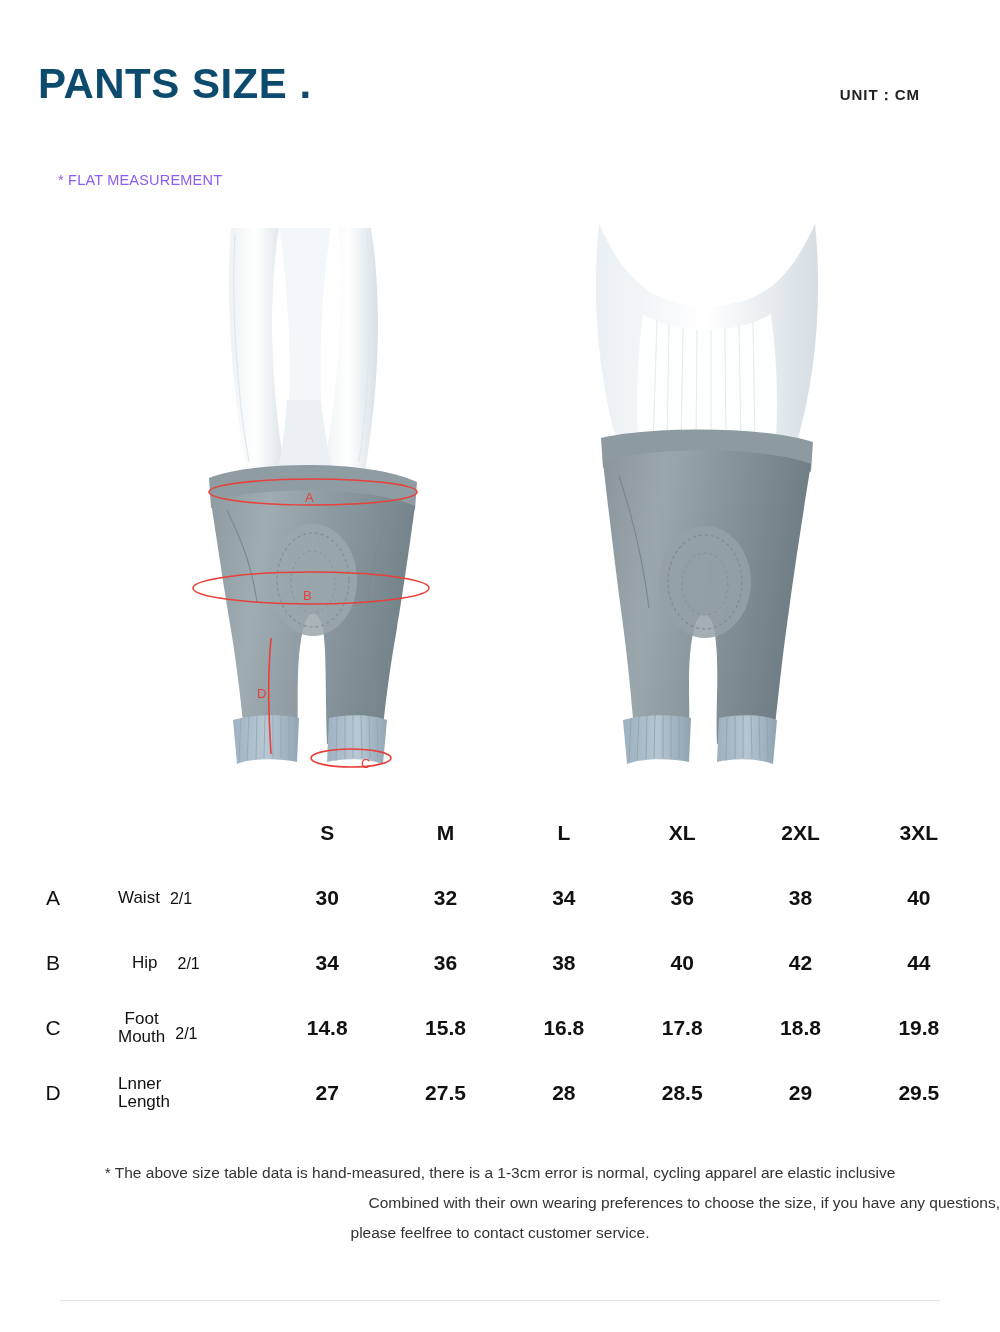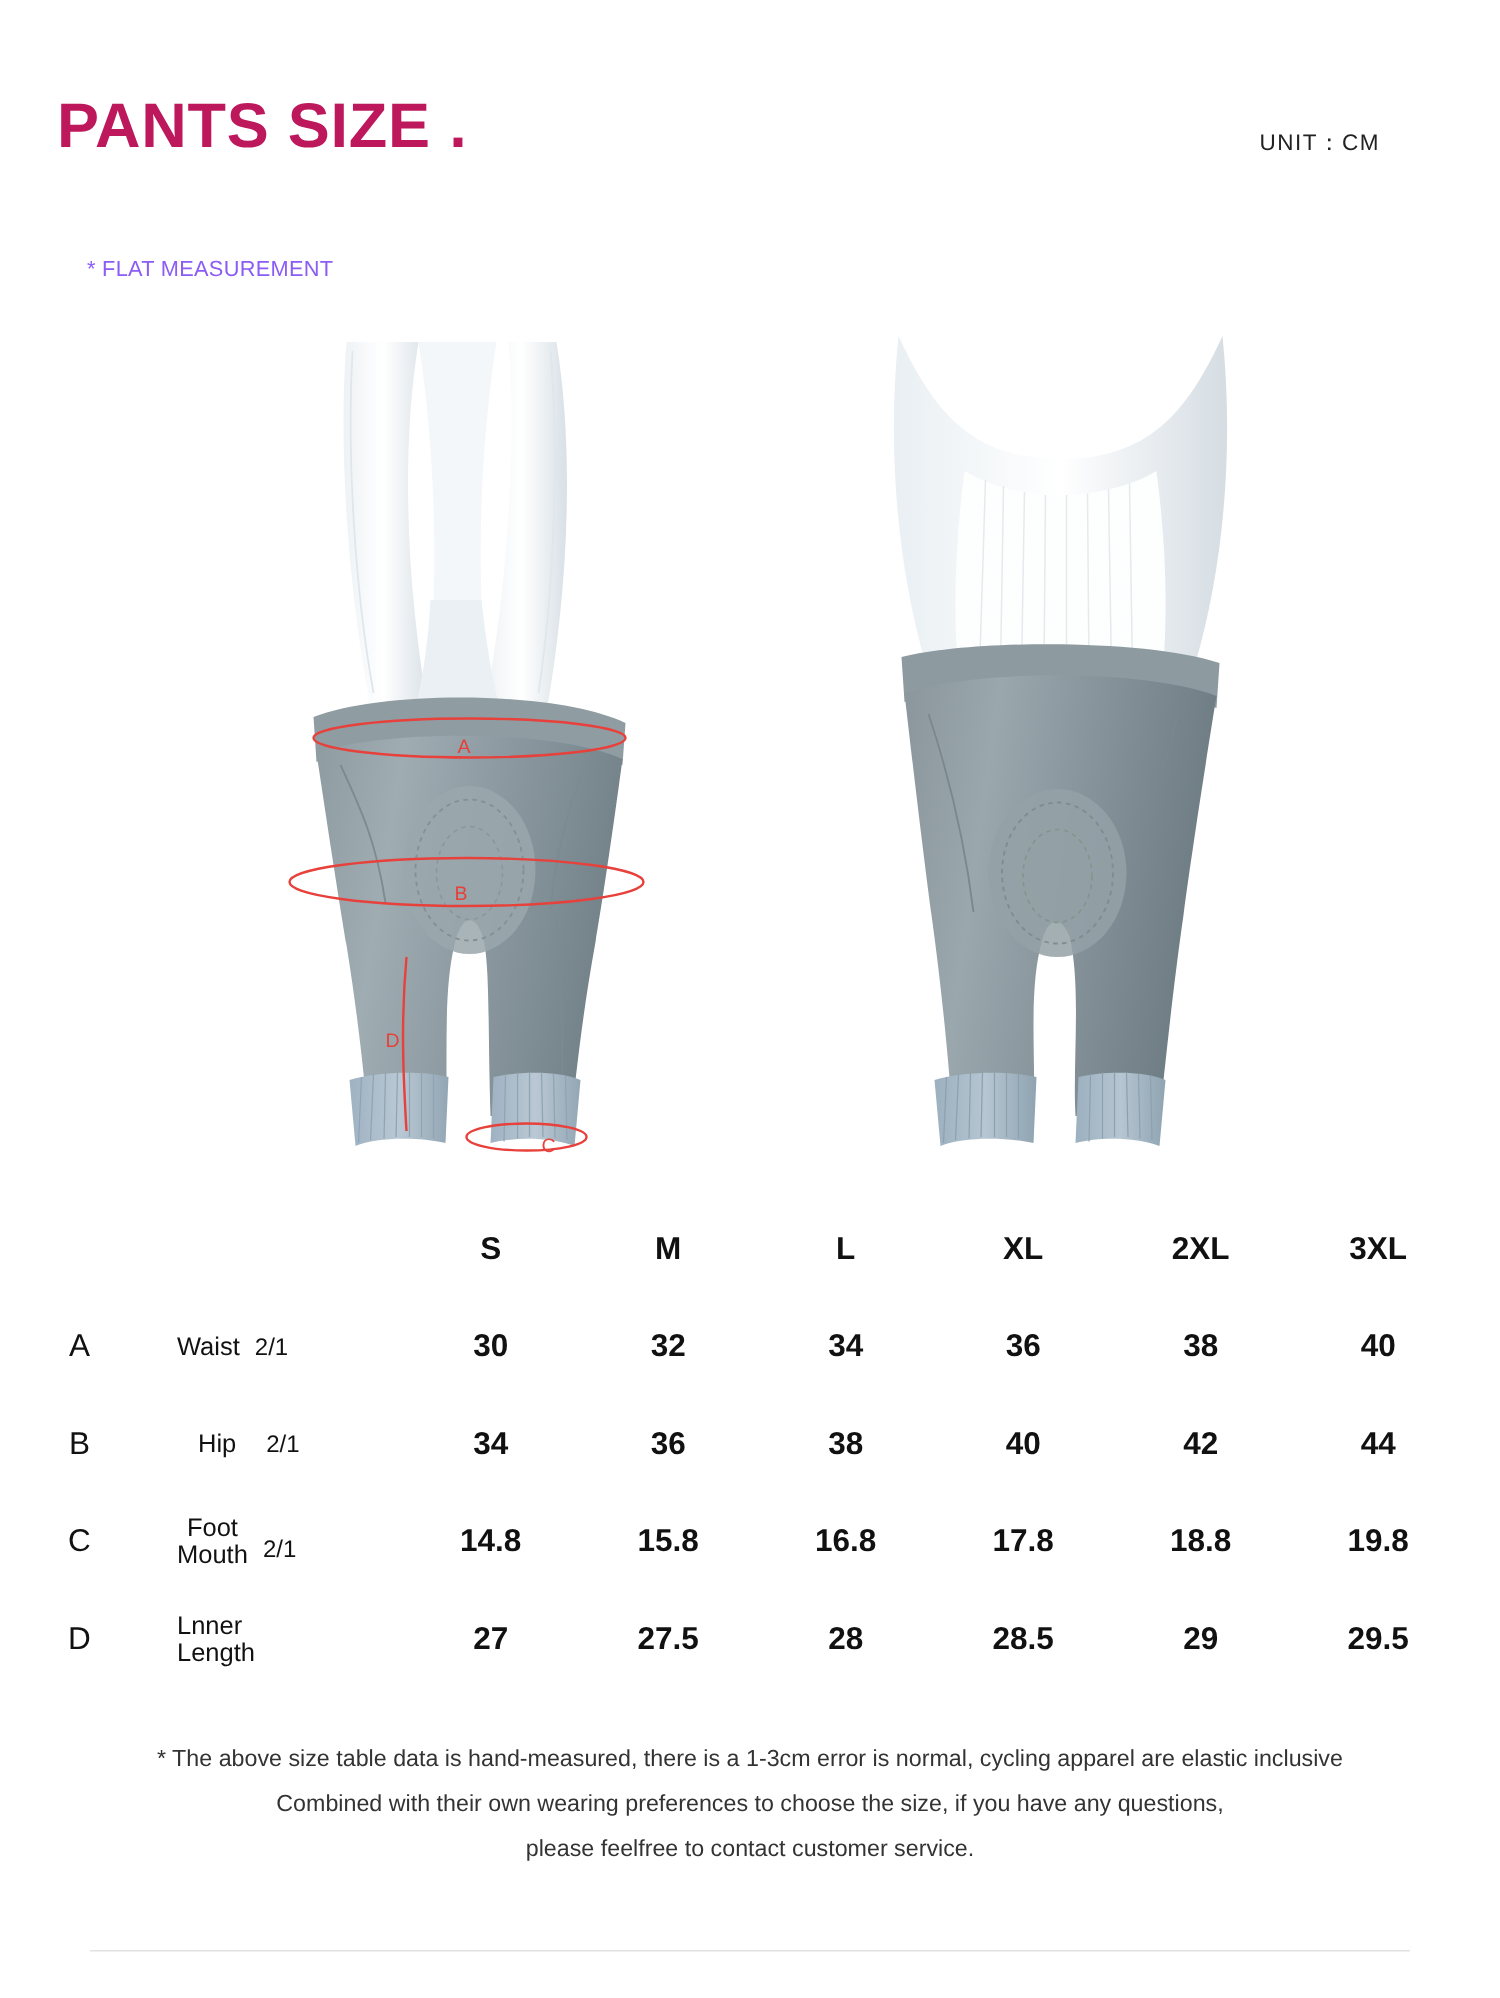--- a/index.html
+++ b/index.html
@@ -19,29 +19,30 @@
     position: absolute;
     top: 60px; left: 0; right: 0;
     height: 60px;
   }
   .title {
     position: absolute;
     left: 38px; top: 0;
     font-size: 42px;
     font-weight: 700;
     letter-spacing: 0.5px;
-    color: #be185d;
+    color: #0c4a6e;
     white-space: nowrap;
   }
   .unit {
     position: absolute;
     right: 80px; top: 26px;
     font-size: 15px;
     letter-spacing: 1px;
     color: #222;
+    font-weight: bold;
   }
   .flat-note {
     position: absolute;
     left: 58px; top: 172px;
     font-size: 14.5px;
     color: #8b5cf6;
     letter-spacing: .2px;
   }
 
   
@@ -115,21 +116,21 @@
   .footnote {
     position: absolute;
     top: 1158px; left: 0;
     width: 1000px;
     text-align: center;
     font-size: 15.5px;
     line-height: 30px;
     color: #333;
   }
   .footnote .l1 { display: block; }
-  .footnote .l2 { display: block; }
+  .footnote .l2 { display: block; text-align: right; }
   .footnote .l3 { display: block; }
 
   .bottom-rule {
     position: absolute;
     left: 60px; right: 60px;
     top: 1300px;
     height: 1px;
     background: #e2e2e2;
   }
 </style>

